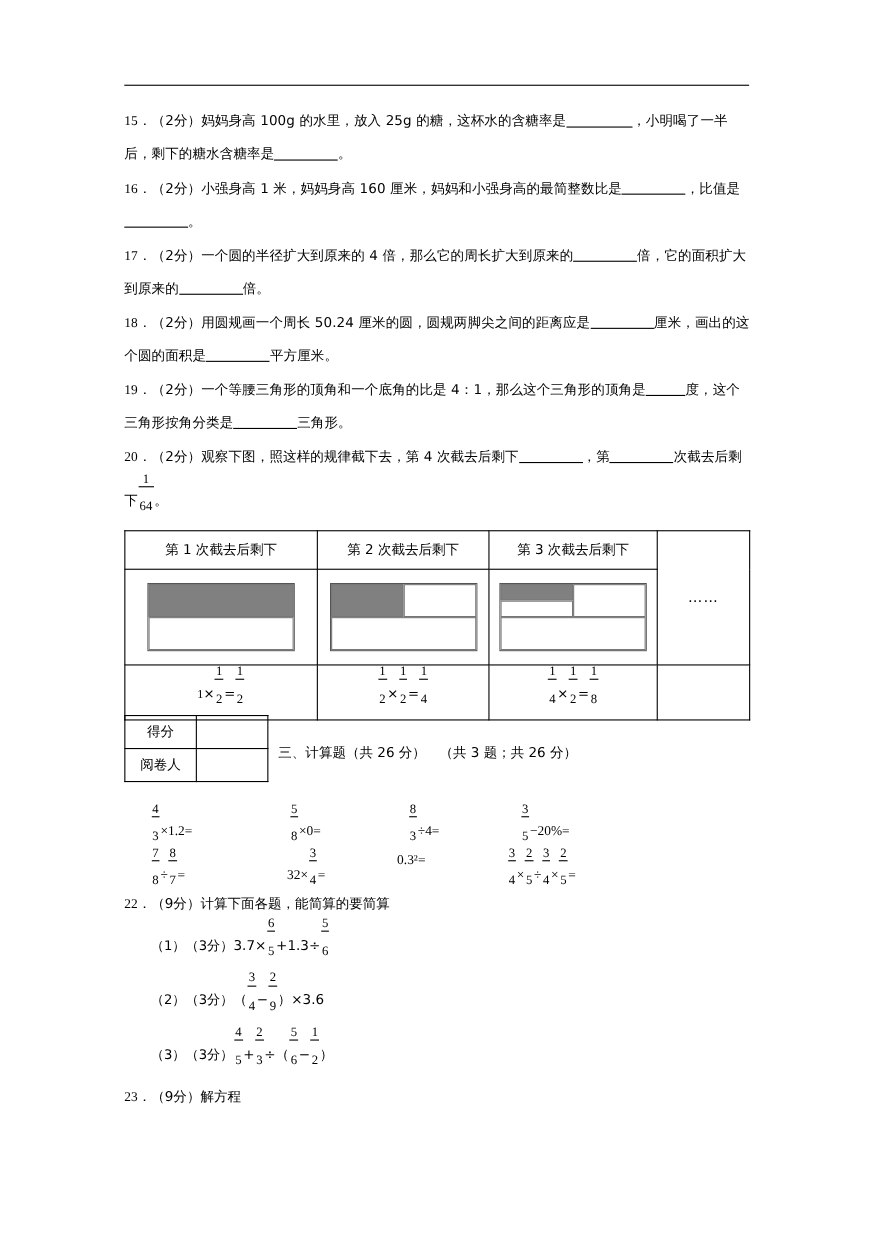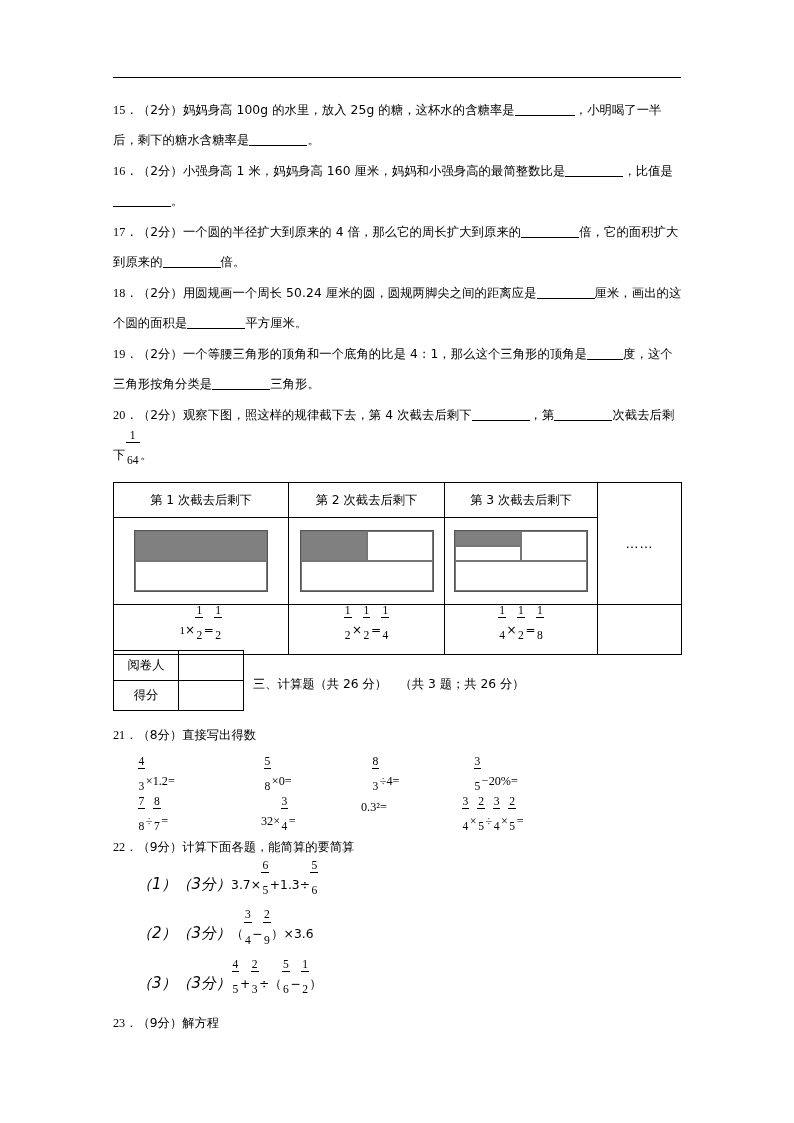--- a/index.html
+++ b/index.html
@@ -151,21 +151,21 @@
   }
   .exprow > span.item {
     position: absolute;
     white-space: nowrap;
   }
   .sub {
     font-size: 12.3px;
     line-height: 40px;
     white-space: nowrap;
   }
-  .sub .lbl { font-size: 15px; font-style: italic; }
+  .sub .lbl { font-size: 12px; }
   .indent1 { padding-left: 24px; }
   .smallnum { font-size: 11px; font-family: "Liberation Serif", serif; }
 </style>
 </head>
 <body>
 
 <div class="page">
 
   <div class="hrule"></div>
 
@@ -229,35 +229,34 @@
         <span class="frac"><span class="n">1</span><span class="d">4</span></span><span>×</span><span class="frac"><span class="n">1</span><span class="d">2</span></span><span>=</span><span class="frac"><span class="n">1</span><span class="d">8</span></span>
       </td>
       <td class="col4"></td>
     </tr>
   </tbody>
     </table>
 
   <table class="gradebox">
     <tbody>
         <tr>
+      <td class="gb-label">得分</td>
+      <td class="gb-value"></td>
+    </tr>
+    <tr>
       <td class="gb-label">阅卷人</td>
       <td class="gb-value"></td>
     </tr>
-    <tr>
-      <td class="gb-label">得分</td>
-      <td class="gb-value"></td>
-    </tr>
   </tbody>
     </table>
 
   <div class="section-head">三、计算题（共 26 分）　（共 3 题；共 26 分）</div>
 
   <div class="lower">
 
-    <div class="qline"><span class="num">21</span>．<span>（8分）</span><span>直接写出得数</span></div>
 
     <div class="exprow" style="height:42px;">
       <span class="item" style="left:24px;top:8px;"><span class="frac"><span class="n">4</span><span class="d">3</span></span><span>×1.2=</span></span>
       <span class="item" style="left:150px;top:8px;"><span class="frac"><span class="n">5</span><span class="d">8</span></span><span>×0=</span></span>
       <span class="item" style="left:258px;top:8px;"><span class="frac"><span class="n">8</span><span class="d">3</span></span><span>÷4=</span></span>
       <span class="item" style="left:360px;top:8px;"><span class="frac"><span class="n">3</span><span class="d">5</span></span><span>−20%=</span></span>
     </div>
 
     <div class="exprow" style="height:44px;">
       <span class="item" style="left:24px;top:6px;"><span class="frac"><span class="n">7</span><span class="d">8</span></span><span>÷</span><span class="frac"><span class="n">8</span><span class="d">7</span></span><span>=</span></span>

